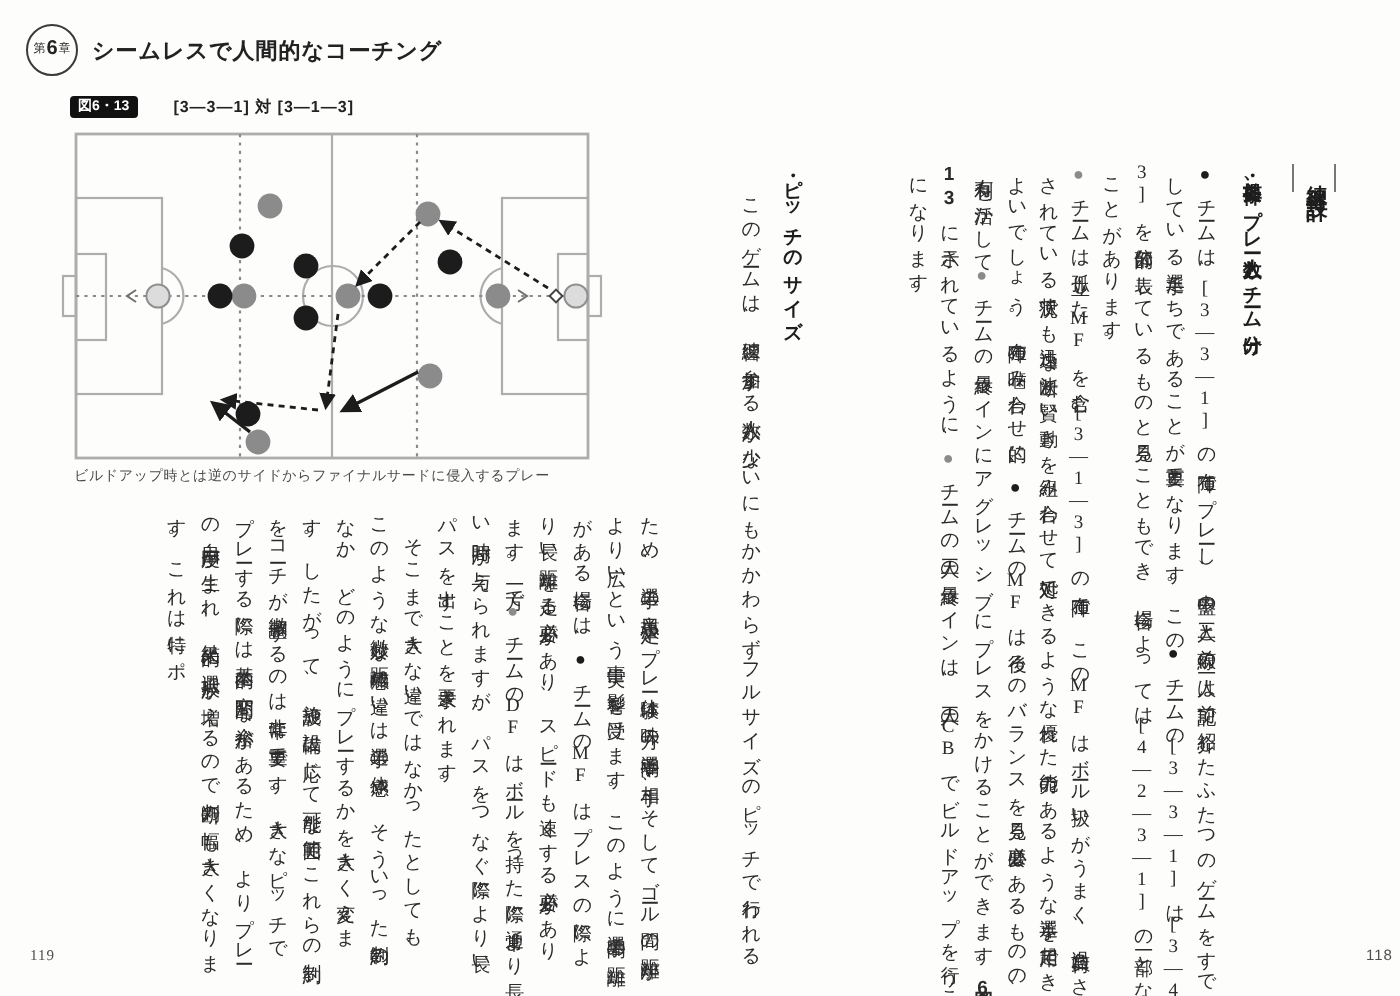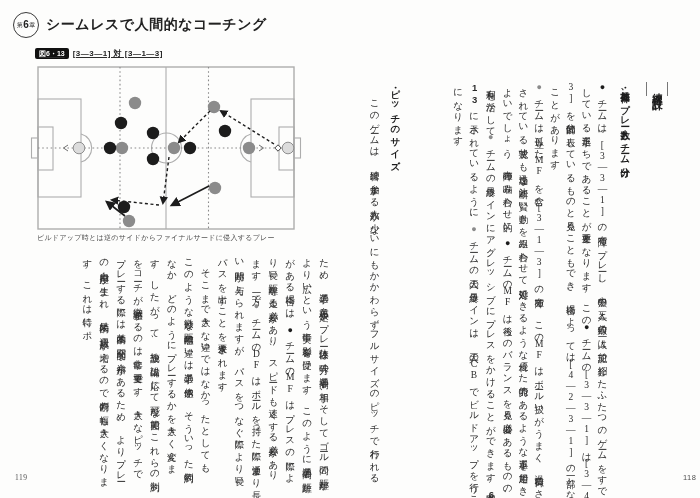--- a/index.html
+++ b/index.html
@@ -5,23 +5,23 @@
   html,body{margin:0;padding:0;background:#e8e8e6;}
   .spread{position:relative;width:700px;height:498px;background:#fdfdfc;margin:0 auto;overflow:hidden;
           font-family:"Liberation Serif","DejaVu Serif",serif;color:#2b2b2b;}
   
   .chapter-header{position:absolute;left:13px;top:12px;display:flex;align-items:center;gap:7px;}
   .chapter-badge{width:24px;height:24px;border:1px solid #3a3a3a;border-radius:50%;
                  display:flex;align-items:center;justify-content:center;
                  font-family:"Liberation Sans","DejaVu Sans",sans-serif;color:#222;line-height:1;}
   .chapter-badge .sm{font-size:6px;}
   .chapter-badge .lg{font-size:10px;font-weight:bold;margin:0 0.5px;}
-  .chapter-title{font-family:"Liberation Sans","DejaVu Sans",sans-serif;font-size:14px;font-weight:bold;color:#222;letter-spacing:0.5px;}
+  .chapter-title{font-family:"Liberation Sans","DejaVu Sans",sans-serif;font-size:11px;font-weight:bold;color:#222;letter-spacing:0.5px;}
   
-  .fig-label-row{position:absolute;left:35px;top:48px;display:flex;align-items:flex-start;gap:4px;text-decoration:underline;}
+  .fig-label-row{position:absolute;left:35px;top:48px;display:flex;align-items:flex-start;gap:18px;}
   .fig-badge{background:#111;color:#fff;font-family:"Liberation Sans","DejaVu Sans",sans-serif;
              font-size:7px;font-weight:bold;padding:1.5px 4px;border-radius:2px;line-height:1.2;}
   .fig-title{font-family:"Liberation Sans","DejaVu Sans",sans-serif;font-size:8px;font-weight:bold;color:#222;letter-spacing:0.5px;}
   .pitch-wrap{position:absolute;left:25px;top:62px;width:280px;height:172px;}
   .fig-caption{position:absolute;left:37px;top:233px;font-family:"Liberation Sans","DejaVu Sans",sans-serif;
                font-size:7px;color:#4a4a4a;letter-spacing:0.3px;}
   
   .v{writing-mode:vertical-rl;text-orientation:upright;}
   .right-body{position:absolute;right:32px;top:82px;height:434px;width:300px;
               font-size:9.5px;letter-spacing:1px;line-height:15.8px;}

